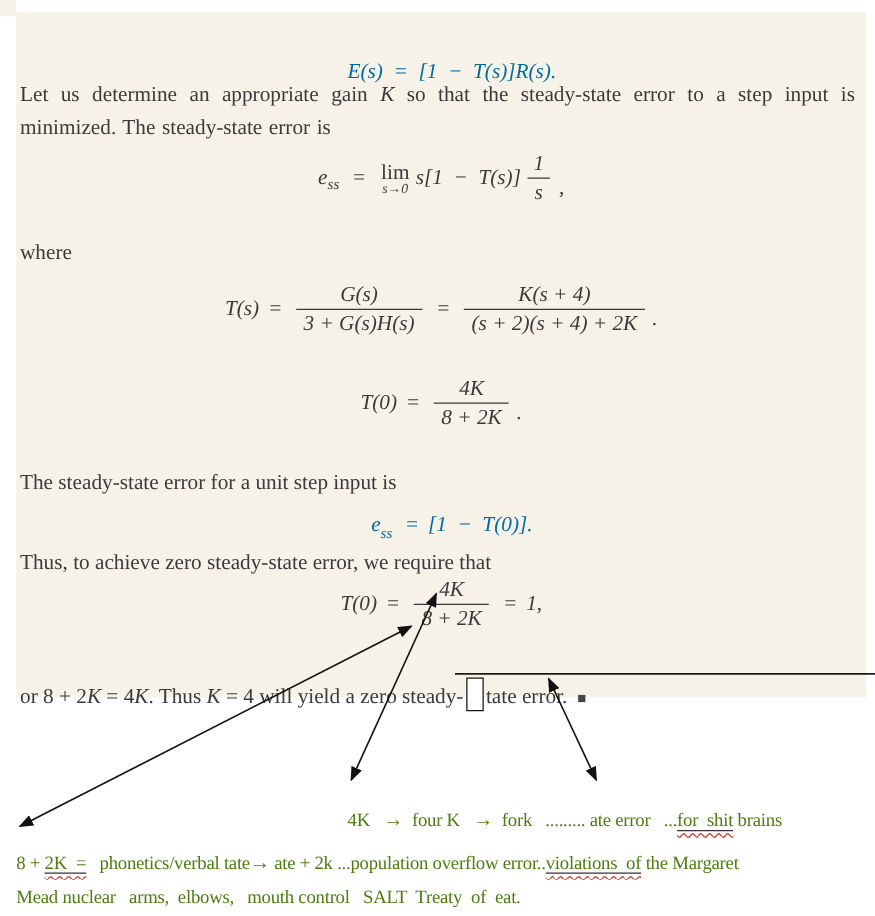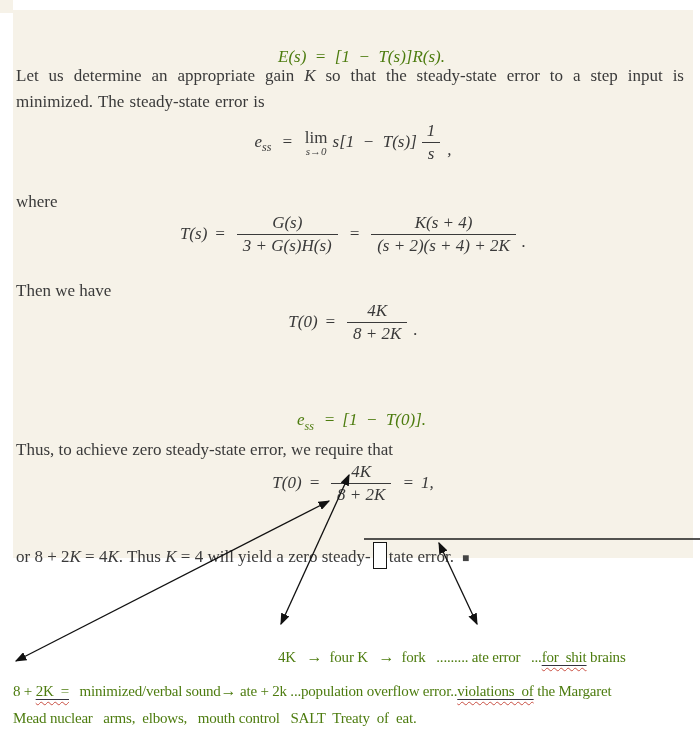--- a/index.html
+++ b/index.html
@@ -8,21 +8,21 @@
 
   .scan   { position:absolute; left:13px; top:10px; width:680px; height:548px; background:#f6f2e8; }
   .corner { position:absolute; left:0; top:0; width:13px; height:13px; background:#f6f2e8; }
 
   
   .print-par { position:absolute; color:#3a3a3a; font-size:17px; line-height:26px; }
   .justified { left:16px; width:668px; text-align:justify; word-spacing:1px; }
   .lab { left:16px; white-space:pre; }
   .it  { font-style:italic; }
 
-  .eqline { position:absolute; left:13px; width:680px; text-align:center; color:#4d7c0f;
+  .eqline { position:absolute; left:13px; width:680px; text-align:center; color:#0369a1;
             font-style:italic; font-size:17px; white-space:pre; }
   .eqflex { position:absolute; left:13px; width:680px; display:flex; justify-content:center;
             align-items:center; color:#3a3a3a; font-style:italic; font-size:17px; white-space:pre; }
   .eqsign { margin:0 7px; }
   .frac { display:inline-flex; flex-direction:column; align-items:center; margin:0 4px; }
   .frac .num, .frac .den { padding:1px 6px; text-align:center; }
   .frac .den { border-top:1.4px solid #3a3a3a; }
   .limstack { display:inline-flex; flex-direction:column; align-items:center; margin:0 5px;text-align:right; }
   .limstack .lim { font-style:normal; }
   .limstack .limsub { font-size:11px; margin-top:-3px; }
@@ -62,58 +62,58 @@
     <span>e</span><span class="sub">ss</span>
     <span class="eqsign">=</span>
     <span class="limstack"><span class="lim">lim</span><span class="limsub">s→0</span></span>
     <span>s[1  −  T(s)]</span>
     <span class="frac"><span class="num">1</span><span class="den">s</span></span>
     <span class="tailmid">,</span>
   </div>
 
   <p class="print-par lab" style="top:172px"><span>where</span></p>
 
-  <div class="eqflex" style="top:208px; height:52px">
+  <div class="eqflex" style="top:221px; height:52px">
     <span>T(s)</span>
     <span class="eqsign">=</span>
     <span class="frac"><span class="num">G(s)</span><span class="den">3 + G(s)H(s)</span></span>
     <span class="eqsign">=</span>
     <span class="frac"><span class="num">K(s + 4)</span><span class="den">(s + 2)(s + 4) + 2K</span></span>
     <span class="tailmid">.</span>
   </div>
 
-  <p class="print-par lab" style="top:261px"><span>Then we have</span></p>
 
   <div class="eqflex" style="top:295px; height:54px">
     <span>T(0)</span>
     <span class="eqsign">=</span>
     <span class="frac"><span class="num">4K</span><span class="den">8 + 2K</span></span>
     <span class="tailmid">.</span>
   </div>
 
+  <p class="print-par lab" style="top:356px"><span>The steady-state error for a unit step input is</span></p>
 
   <div class="eqline" style="top:390px">
     <span>e</span><span class="sub">ss</span><span class="eqsign">=</span><span>[1  −  T(0)].</span>
   </div>
 
   <p class="print-par lab" style="top:420px"><span>Thus, to achieve zero steady-state error, we require that</span></p>
 
   <div class="eqflex" style="top:455px; height:56px">
     <span>T(0)</span>
     <span class="eqsign">=</span>
     <span class="frac"><span class="num">4K</span><span class="den">8 + 2K</span></span>
     <span class="eqsign">=</span>
     <span>1,</span>
   </div>
 
   <p class="print-par lab" style="top:525px"><span>or 8 + 2</span><span class="it">K</span><span> = 4</span><span class="it">K</span><span>. Thus </span><span class="it">K</span><span> = 4 will yield a zero steady-</span><span class="cover-box"></span><span>tate error.</span><span class="qed">■</span></p>
 
   <p class="note" style="left:278px; top:633px"><span>4K   </span><span class="warrow">→</span><span>  four K   </span><span class="warrow">→</span><span>  fork   ......... ate error   ...</span><span class="u1"><span class="sq">for  shit</span></span><span> brains</span></p>
 
-  <p class="note" style="left:13px; top:667px"><span>8 + </span><span class="u1"><span class="sq">2K  =</span></span><span>   minimized/verbal sound</span><span class="warrow">→</span><span> ate + 2k ...population overflow error..</span><span class="u1"><span class="sq">violations  of</span></span><span> the Margaret</span></p>
+  <p class="note" style="left:13px; top:667px"><span>8 + </span><span class="u1"><span class="sq">2K  =</span></span><span>   phonetics/verbal tate</span><span class="warrow">→</span><span> ate + 2k ...population overflow error..</span><span class="u1"><span class="sq">violations  of</span></span><span> the Margaret</span></p>
 
   <p class="note" style="left:13px; top:695px"><span>Mead nuclear   arms,  elbows,   mouth control   SALT  Treaty  of  eat.</span></p>
 
   <svg class="overlay" width="700" height="733" viewBox="0 0 700 733">
     <defs>
       <marker id="ah" markerWidth="9" markerHeight="7" refX="8" refY="3.5" orient="auto-start-reverse" markerUnits="strokeWidth">
         <path d="M0,0 L9,3.5 L0,7 Z" fill="#111111"></path>
       </marker>
     </defs>
     <line x1="364" y1="539" x2="700" y2="539" stroke="#1c1c1c" stroke-width="1.4"></line>

